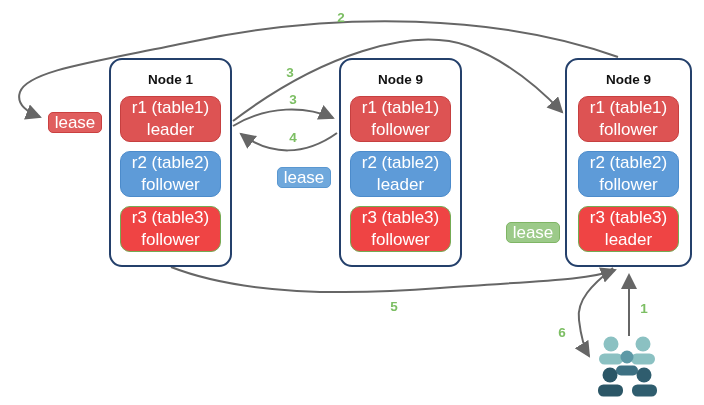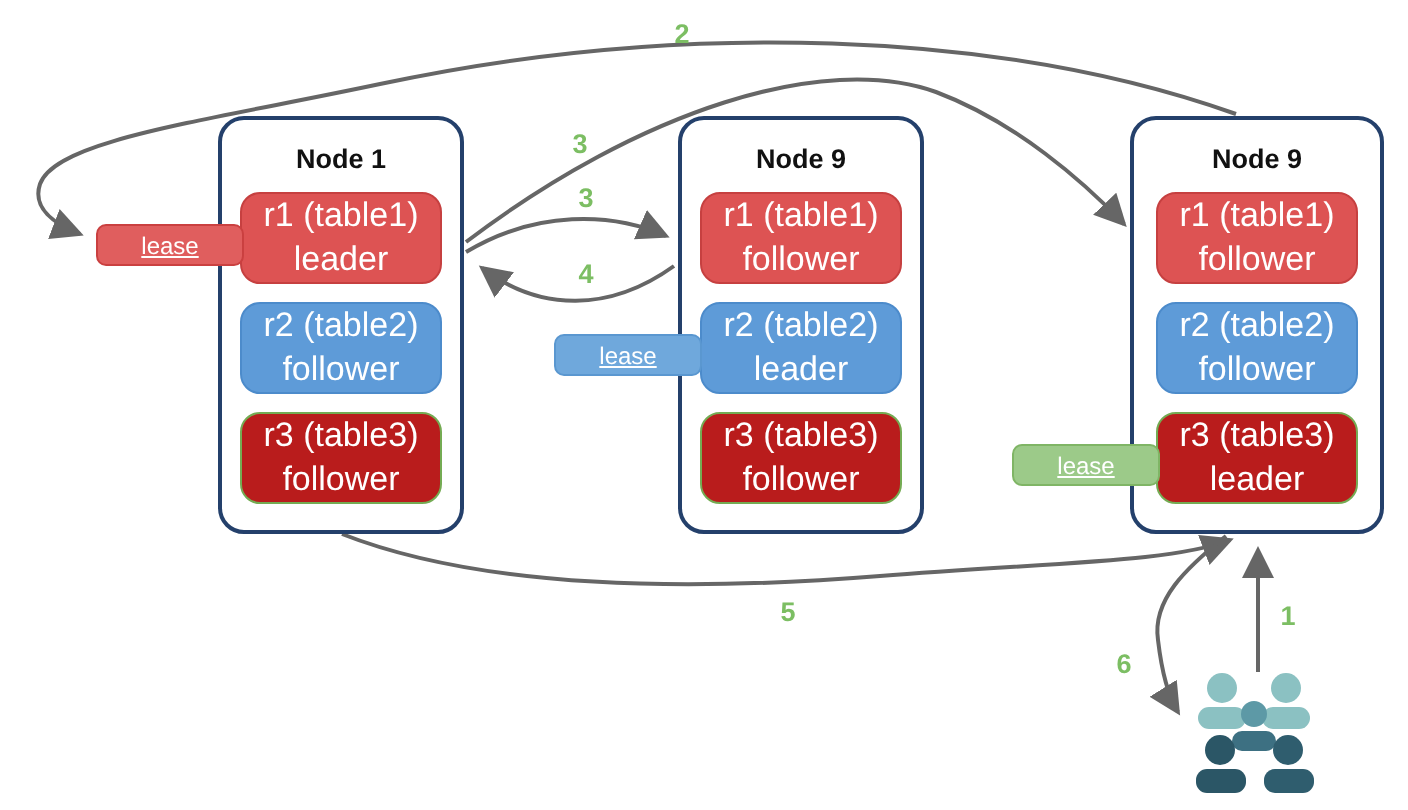--- a/index.html
+++ b/index.html
@@ -14,26 +14,25 @@
     display:flex;flex-direction:column;align-items:center;padding-top:12px;
   }
   .node-title{font-weight:bold;font-size:13.5px;color:#111111;margin-bottom:9px;text-align:center;}
   .replica{
     width:101px;height:46px;border-radius:10px;color:#ffffff;font-size:17px;
     display:flex;flex-direction:column;justify-content:center;align-items:center;
     line-height:1.3;margin-bottom:9px;box-sizing:border-box;text-align:center;
   }
   .replica.red{background:#dd5353;border:1.5px solid #c64040;}
   .replica.blue{background:#5e9bd8;border:1.5px solid #4c8bcb;justify-content:flex-end;}
-  .replica.green{background:#b91c1c;border:1.5px solid #74ab53;}
+  .replica.green{background:#ef4444;border:1.5px solid #74ab53;}
   .lease{
-    position:absolute;width:74px;height:21px;border-radius:5px;color:#ffffff;
-    font-size:12px;display:flex;align-items:center;justify-content:center;
+    position:absolute;width:54px;height:21px;border-radius:5px;color:#ffffff;
+    font-size:17px;display:flex;align-items:center;justify-content:center;
     box-sizing:border-box;
-    text-decoration:underline;
   }
   .lease.red{background:#e05e5e;border:1.5px solid #ca4040;}
   .lease.blue{background:#6fa8dc;border:1.5px solid #5a97d0;}
   .lease.green{background:#9cca89;border:1.5px solid #7fb565;}
   .step{
     position:absolute;font-weight:bold;font-size:13.5px;color:#7cbe63;
     transform:translate(-50%,-50%);
   }
   #users-icon{position:absolute;left:598px;top:336px;width:62px;height:64px;}
 </style>

